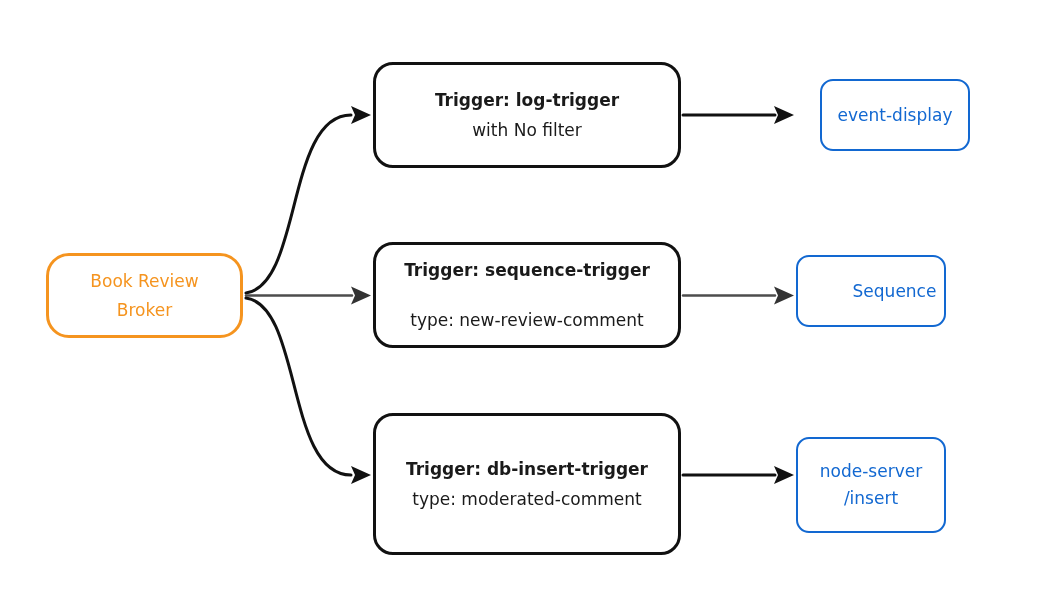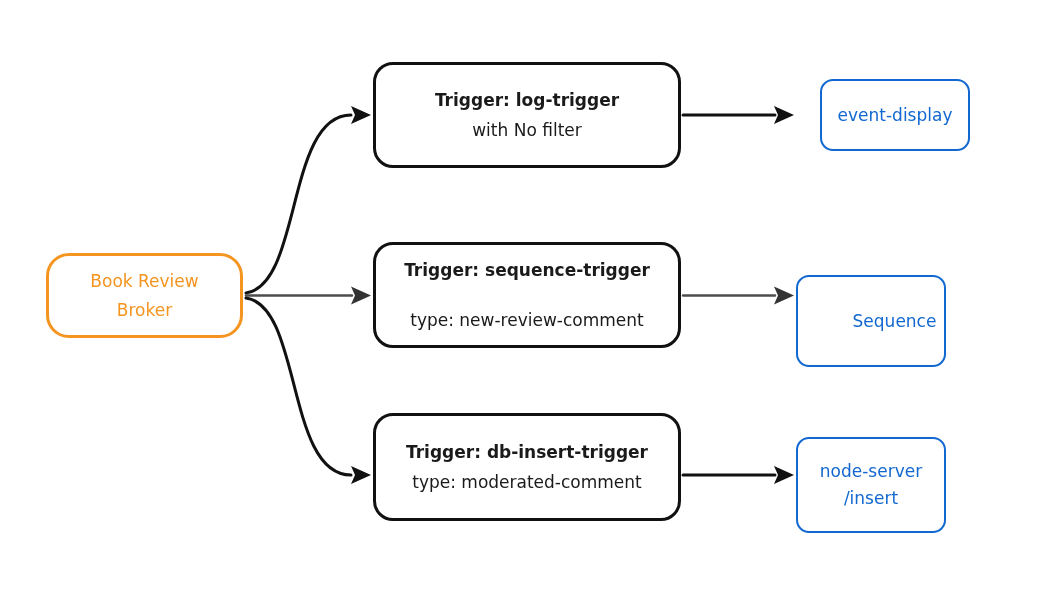--- a/index.html
+++ b/index.html
@@ -28,29 +28,29 @@
   }
   .trigger{
     left:373px;width:308px;
     border:3px solid var(--black,#111111);border-radius:20px;
     color:var(--text,#1a1a1a);font-size:17px;line-height:30px;
   }
   .trigger .title{font-weight:700;}
   .trigger .kv b{font-weight:400;}
   .t1{top:62px;height:106px;}
   .t2{top:242px;height:106px;gap:20px;}
-  .t3{top:413px;height:108px;}
+  .t3{top:413px;height:142px;}
   .t3 .shift{padding-left:28px;}
   .sink{
     left:796px;width:150px;
     border:2.5px solid var(--blue,#1268d1);border-radius:13px;
     color:var(--blue,#1268d1);font-size:17px;line-height:27px;
   }
   .s1{top:79px;height:72px;margin-left:24px;}
-  .s2{top:275px;height:92px;padding-left:47px;}
+  .s2{top:255px;height:72px;padding-left:47px;}
   .s3{top:437px;height:96px;align-items:center;}
 </style>
 </head>
 <body>
 
 <div class="canvas">
 
   <svg class="edges" width="1043" height="613" viewBox="0 0 1043 613">
 
     <g>

